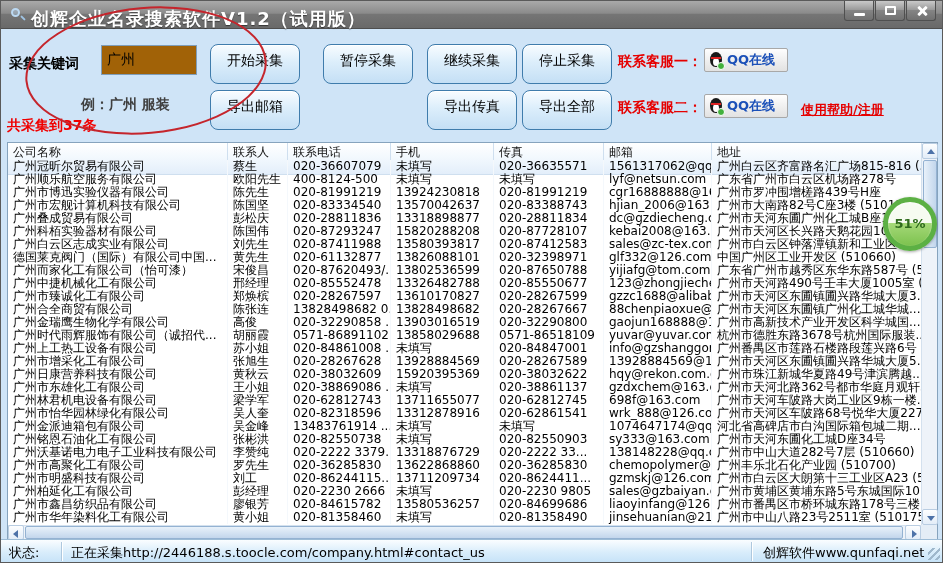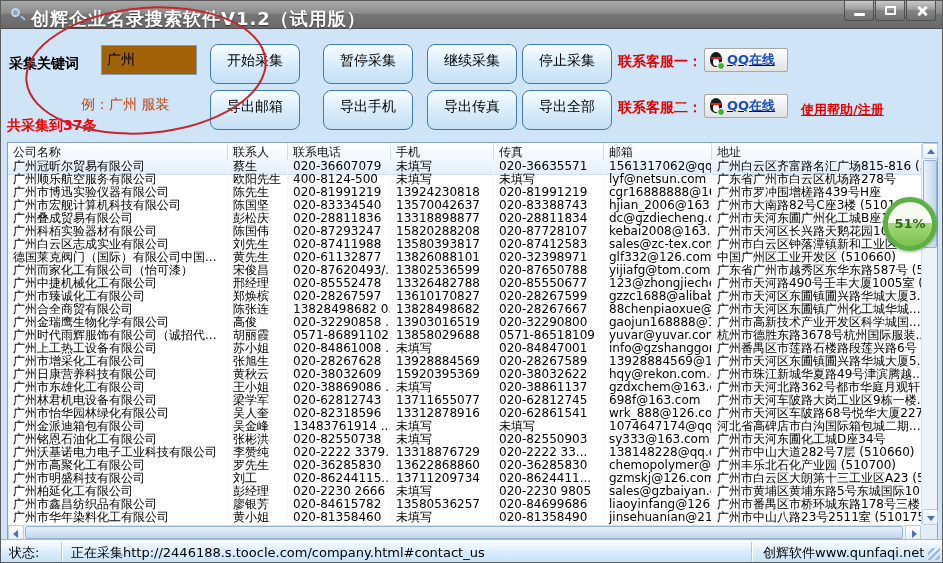--- a/index.html
+++ b/index.html
@@ -25,26 +25,26 @@
 
   
   .lbl-keyword { position:absolute; left:8px; top:54px; font-size:14px; font-weight:bold; color:#000; }
   .keyword-input { position:absolute; left:100px; top:44px; width:96px; height:30px; border:1px solid #7f9db9; background:#a16207;
     font-size:14px; font-family:"DejaVu Sans",sans-serif; padding:0 5px; color:#000; }
   .btn { position:absolute; width:90px; height:40px; font-size:14px; color:#000; text-align:center; line-height:31px;
     background:linear-gradient(#f8fcff,#dceefb 45%,#c4dff5); border:1px solid #3f7cac; border-radius:8px;
     box-shadow:inset 0 1px 0 #fff; cursor:default; }
   .r1 { top:43px; } .r2 { top:89px; }
   .bx1 { left:209px; } .bx2 { left:322px; } .bx3 { left:426px; } .bx4 { left:521px; }
-  .example-text { position:absolute; left:80px; top:95px; font-size:14px; font-weight:normal; color:#c2410c; }
+  .example-text { position:absolute; left:80px; top:95px; font-size:14px; font-weight:bold; color:#404040; }
   .collected-text { position:absolute; left:6px; top:116px; font-size:14px; font-weight:bold; color:#f00000; }
   .svc-label { position:absolute; font-size:14px; font-weight:bold; color:#e60000; }
   .svc1 { left:617px; top:52px; } .svc2 { left:617px; top:98px; }
   .qq-badge { position:absolute; left:703px; width:84px; height:24px; background:linear-gradient(#fefefe,#e2e2e2);
-    border:1px solid #a8a8a8; border-radius:2px; display:flex; align-items:center; padding-left:3px; cursor:pointer;text-decoration:underline; }
+    border:1px solid #a8a8a8; border-radius:2px; display:flex; align-items:center; padding-left:3px; cursor:pointer; }
   .qq1 { top:47px; } .qq2 { top:93px; }
   .qq-pic { position:relative; width:16px; height:17px; margin-right:3px; }
   .qq-pic .pg-body { position:absolute; left:2px; top:0; width:12px; height:15px; background:#1a1a1a; border-radius:50% 50% 46% 46%; }
   .qq-pic .pg-belly { position:absolute; left:5px; top:6px; width:6px; height:8px; background:#fff; border-radius:50%; }
   .qq-pic .pg-scarf { position:absolute; left:3px; top:5px; width:10px; height:2px; background:#d22; }
   .qq-pic .pg-check { position:absolute; right:-1px; bottom:-1px; width:8px; height:8px; background:#42b13c; border-radius:50%; border:1px solid #fff; }
   .qq-text { font-size:13px; font-weight:bold; color:#1b50b8; }
   .help-link { position:absolute; left:800px; top:100px; font-size:13px; font-weight:bold; color:#e60000; text-decoration:underline; cursor:pointer; }
 
   
@@ -122,21 +122,20 @@
     </div>
   </div>
 
   <span class="lbl-keyword">采集关键词</span>
   <input class="keyword-input" value="广州" style="">
   <div class="btn r1 bx1">开始采集</div>
   <div class="btn r1 bx3">继续采集</div>
   <div class="btn r1 bx2">暂停采集</div>
   <div class="btn r1 bx4">停止采集</div>
   <div class="btn r2 bx1">导出邮箱</div>
-  <div class="btn r2 bx2">导出手机</div>
   <div class="btn r2 bx3">导出传真</div>
   <div class="btn r2 bx4">导出全部</div>
   <span class="example-text">例：广州  服装</span>
   <span class="collected-text">共采集到37条</span>
 
   <span class="svc-label svc1">联系客服一：</span>
   <div class="qq-badge qq1">
     <span class="qq-pic">
         <span class="pg-body"></span>
         <span class="pg-belly"></span>

